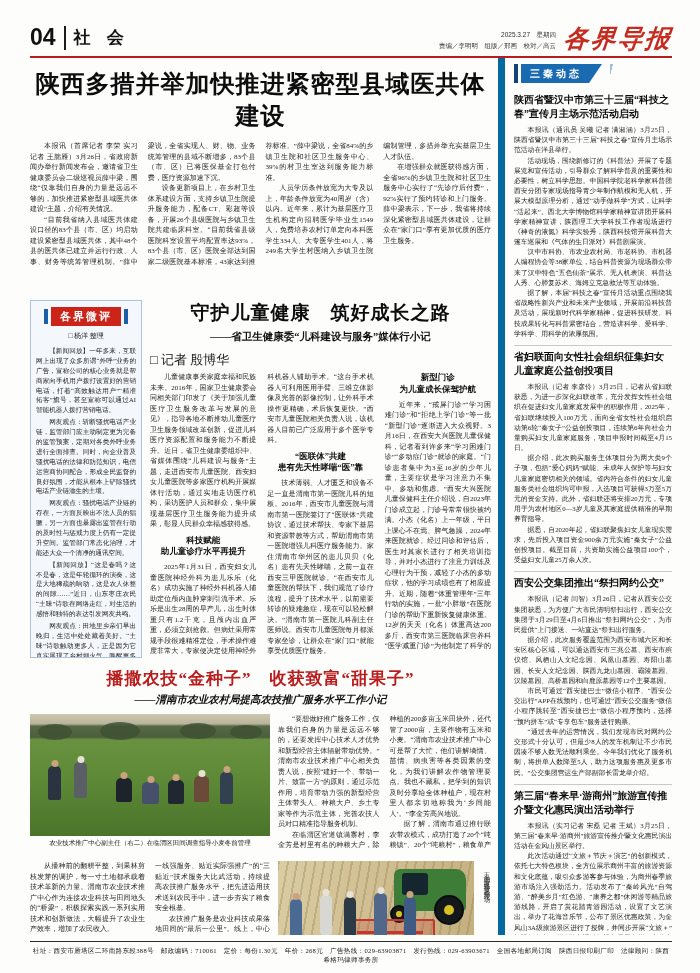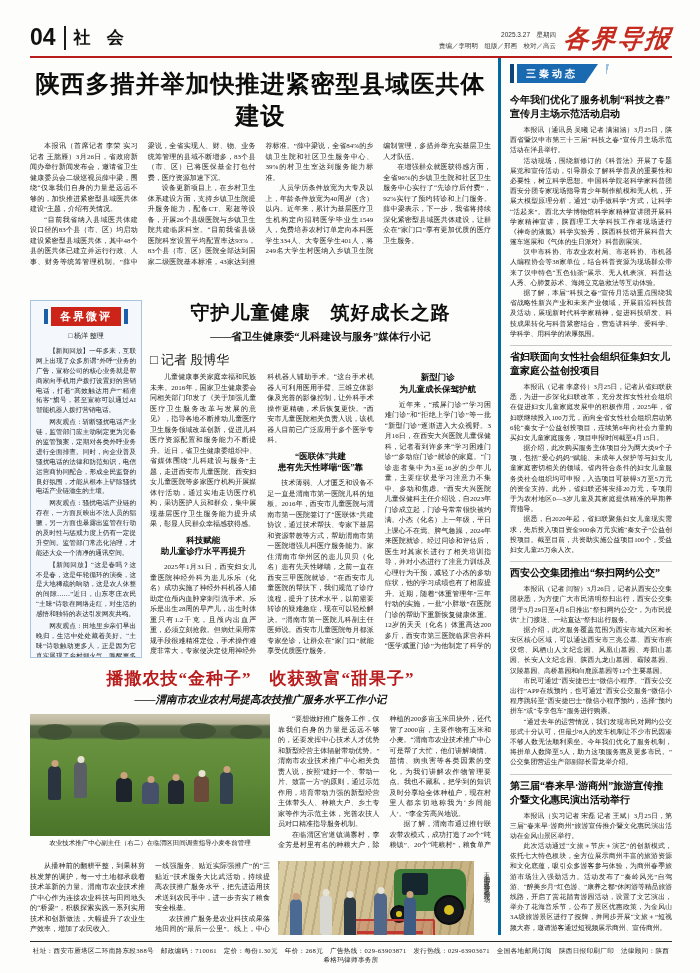--- a/index.html
+++ b/index.html
@@ -17,21 +17,21 @@
   .section-name{ font-size:17px; font-weight:bold; letter-spacing:6px; color:#111; }
   .hdr-right{ display:flex; align-items:flex-end; gap:8px; }
   .date-block{ text-align:right; font-size:6.5px; color:#333; line-height:1.6;
                font-family:"Liberation Sans",sans-serif; }
   .masthead{ font-size:25px; font-weight:bold; font-style:italic; color:#c52b1e;
              letter-spacing:2px; line-height:1; transform:skewX(-6deg); }
 
   
   .content{ flex:1; display:grid; grid-template-columns:468px 1fr; overflow:hidden; }
   .main{ padding-right:7px; overflow:hidden; }
-  .rail{ border-left:3px solid #0369a1; padding-left:9px; overflow:hidden; }
+  .rail{ border-left:7px solid #0369a1; padding-left:9px; overflow:hidden; }
 
   p.body{ font-size:7px; line-height:1.5; text-align:justify; text-indent:2em;
           color:#1d1d1d; margin:0; }
 
   
   .lead-title{ font-size:24px; font-weight:bold; text-align:center; color:#0d0d0d;
                letter-spacing:1px; margin:10px 0 9px; }
   .lead-body{ column-count:4; column-gap:10px; height:150px; overflow:hidden; }
 
   
@@ -233,21 +233,21 @@
     </div>
 
     <div class="rail">
       <div class="rail-header">
         <span class="bar"></span>
         <span class="tab">三秦动态</span>
         <span class="slant"></span>
       </div>
 
       <div class="rail-article">
-        <div class="rail-title">今年我们优化了服务机制“科技之春”宣传月主场示范活动启动</div>
+        <div class="rail-title">陕西省暨汉中市第三十三届“科技之春”宣传月主场示范活动启动</div>
         <p class="body">本报讯（通讯员 吴曦 记者 满淑涵）3月25日，陕西省暨汉中市第三十三届“科技之春”宣传月主场示范活动在洋县举行。</p>
         <p class="body">活动现场，围绕新修订的《科普法》开展了专题展览和宣传活动，引导群众了解科学普及的重要性和必要性，树立科学思想。中国科学院老科学家科普团西安分团专家现场指导青少年制作航模和无人机，开展大模型原理分析，通过“动手做科学”方式，让科学“活起来”。西北大学博物馆科学家精神宣讲团开展科学家精神宣讲，陕西理工大学科技工作者现场进行《神奇的液氮》科学实验秀，陕西科技馆开展科普大篷车巡展和《气体的生日派对》科普剧展演。</p>
         <p class="body">汉中市科协、市农业农村局、市老科协、市机器人编程协会等38家单位，结合科普资源为现场群众带来了汉中特色“五色仙茶”展示、无人机表演、科普达人秀、心肺复苏术、海姆立克急救法等互动体验。</p>
         <p class="body">据了解，本届“科技之春”宣传月活动重点围绕我省战略性新兴产业和未来产业领域，开展前沿科技普及活动，展现新时代科学家精神，促进科技研发、科技成果转化与科普紧密结合，营造讲科学、爱科学、学科学、用科学的浓厚氛围。</p>
       </div>
 
       <div class="rail-article">
         <div class="rail-title">省妇联面向女性社会组织征集妇女儿童家庭公益创投项目</div>
         <p class="body">本报讯（记者 李彦伶）3月25日，记者从省妇联获悉，为进一步深化妇联改革，充分发挥女性社会组织在促进妇女儿童家庭发展中的积极作用，2025年，省妇联继续投入100万元，面向全省女性社会组织启动第6轮“秦女子”公益创投项目，连续第6年向社会力量购买妇女儿童家庭服务，项目申报时间截至4月15日。</p>
         <p class="body">据介绍，此次购买服务主体项目分为两大类9个子项，包括“爱心妈妈”赋能、未成年人保护等与妇女儿童家庭密切相关的领域。省内符合条件的妇女儿童服务类社会组织均可申报，入选项目可获得3万至5万元的资金支持。此外，省妇联还将安排20万元，专项用于为农村地区0—3岁儿童及其家庭提供精准的早期养育指导。</p>

